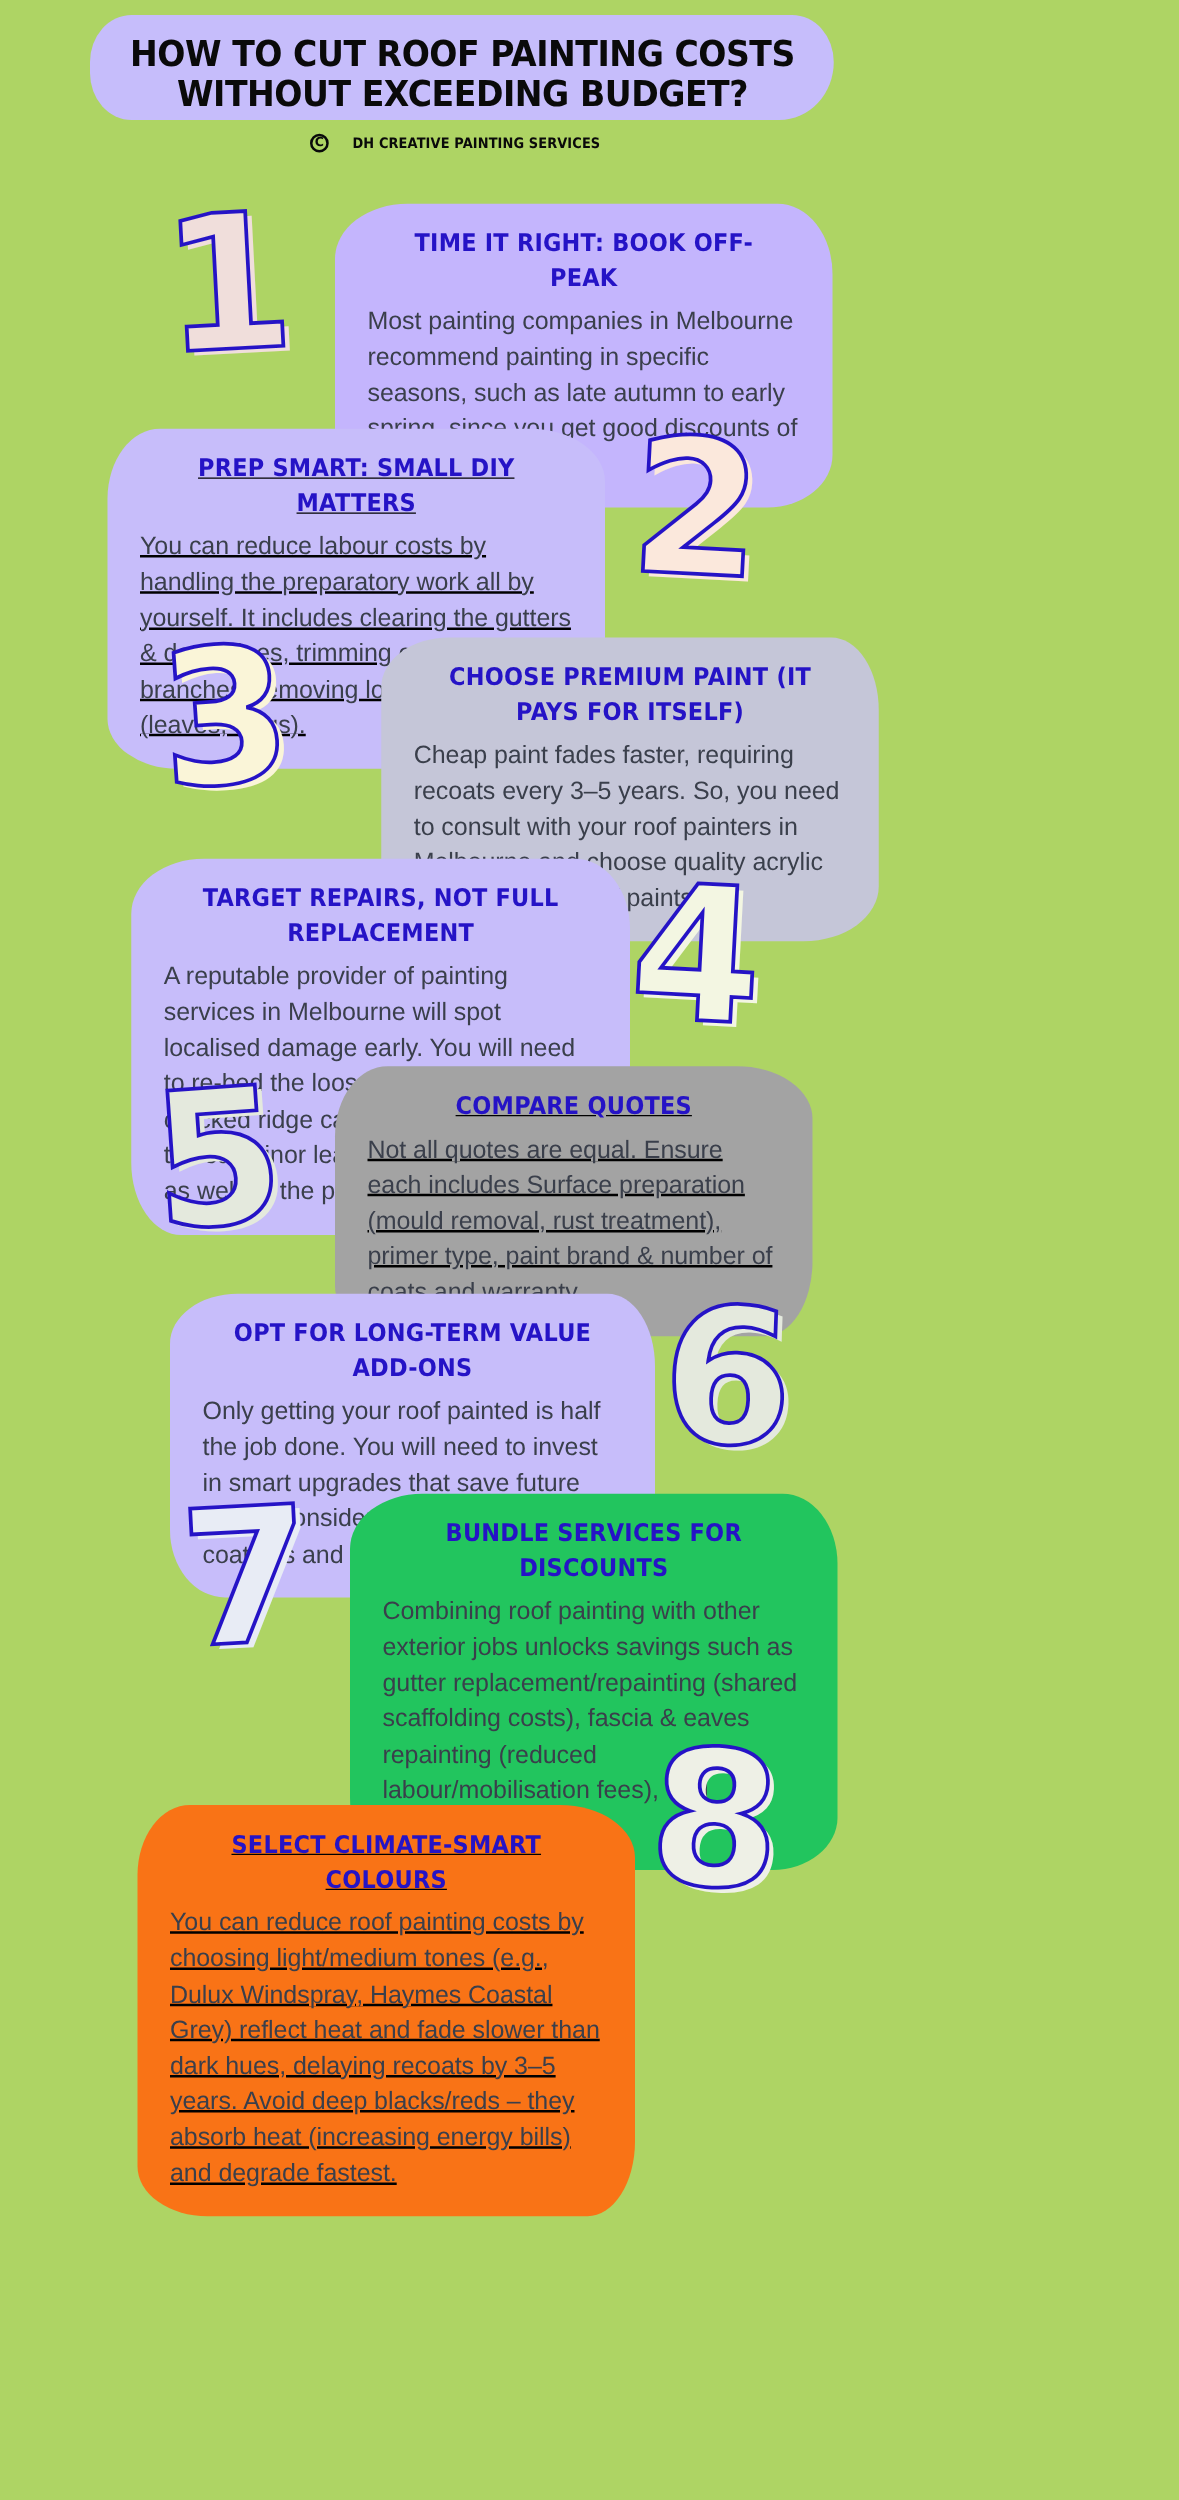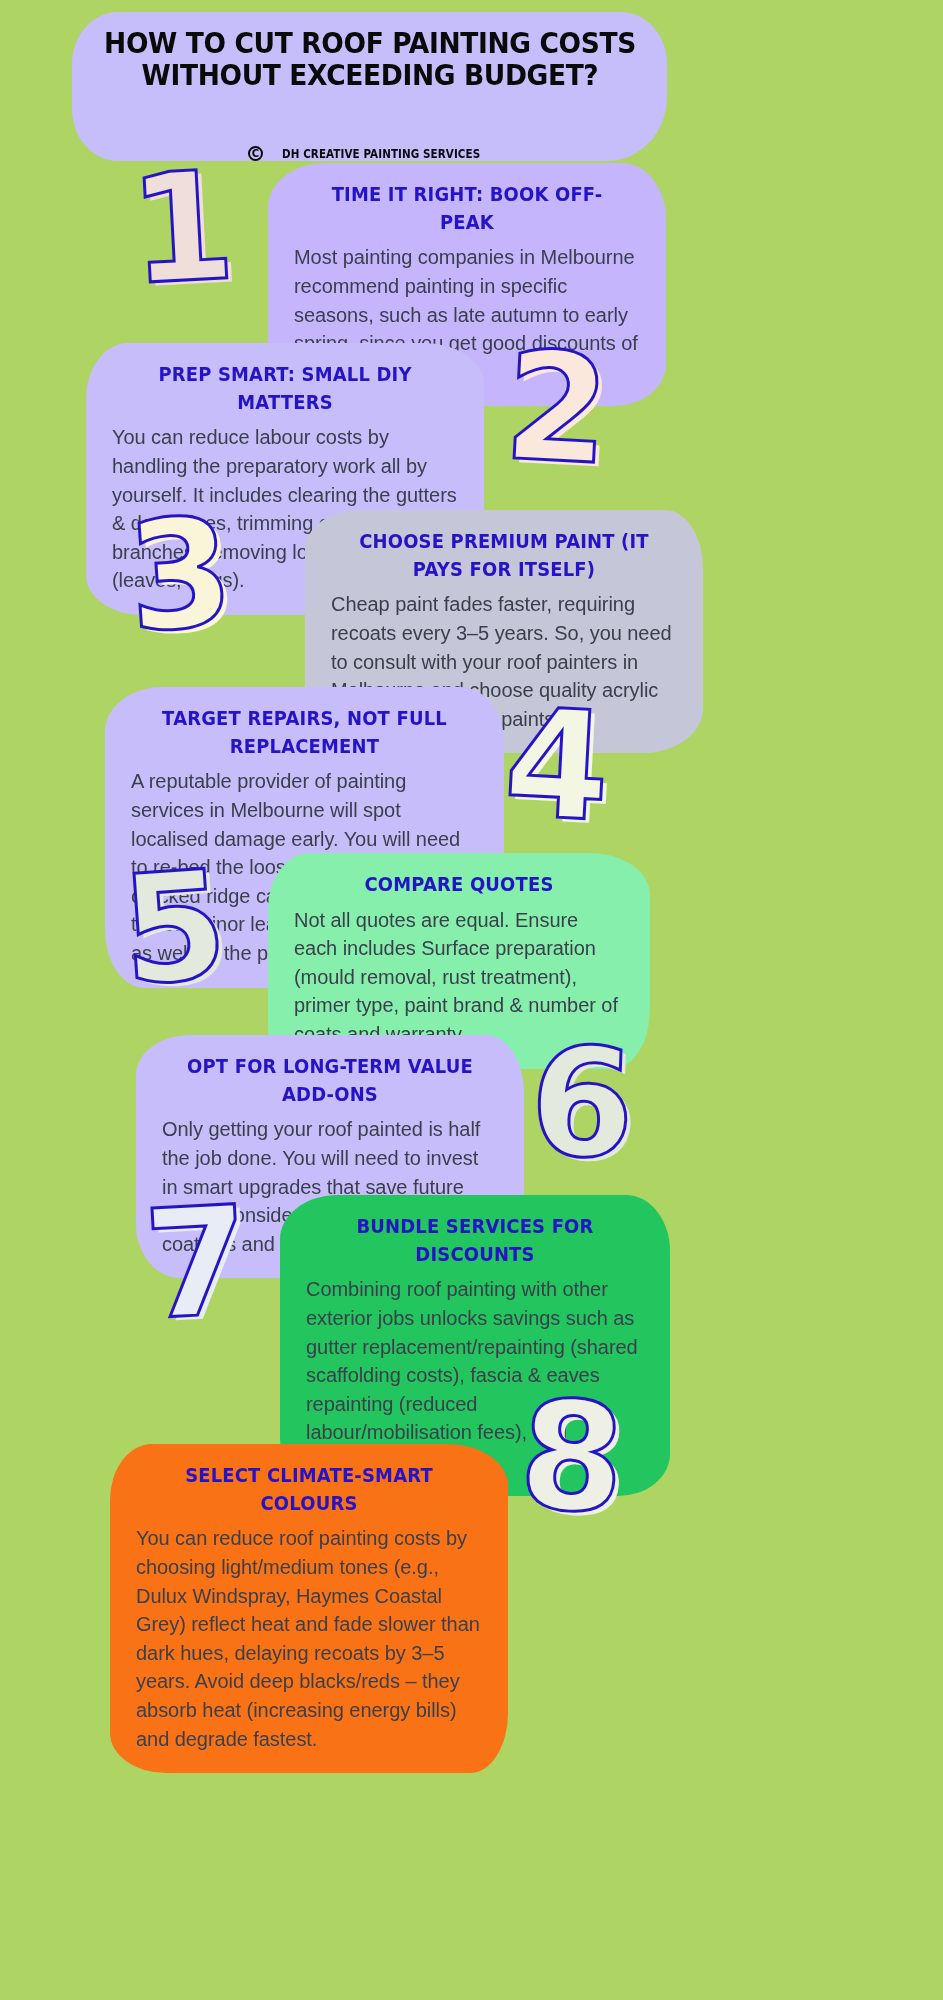--- a/index.html
+++ b/index.html
@@ -12,27 +12,27 @@
     overflow: hidden;
     position: relative;
   }
 
   
   .header-blob {
     position: absolute;
     left: 72px;
     top: 12px;
     width: 595px;
-    height: 149px;
+    height: 84px;
     background: #c6bdfb;
     border-radius: 46px 46px 60px 46px / 52px 52px 64px 52px;
     display: flex;
     flex-direction: column;
     align-items: center;
-    justify-content: space-between;
+    justify-content: flex-start;
     padding-top: 16px;
   }
   .header-title {
     font-family: "DejaVu Sans", sans-serif;
     font-weight: 700;
     font-size: 28.5px;
     line-height: 1.12;
     letter-spacing: -0.4px;
     color: #0a0a0a;
     text-align: center;
@@ -109,21 +109,21 @@
     position: absolute;
     left: 5px;
     top: 4px;
     color: inherit;
     -webkit-text-stroke: 0;
     z-index: -1;
   }
 
   
   .blob-a { border-radius: 58px 44px 52px 40px / 44px 56px 42px 58px; }
-  .blob-b { border-radius: 42px 60px 38px 56px / 56px 42px 60px 40px; }
+  .blob-b { border-radius: 42px 60px 38px 56px / 56px 42px 60px 40px; text-decoration: underline; }
   .blob-c { border-radius: 54px 38px 60px 44px / 40px 58px 44px 54px; margin-left: 44px; }
 </style>
 </head>
 <body>
 
 <div class="header-blob">
   <div class="header-title">
     <div>HOW TO CUT ROOF PAINTING COSTS</div>
     <div>WITHOUT EXCEEDING BUDGET?</div>
   </div>
@@ -157,21 +157,21 @@
     </div>
     <div class="section">
       <div class="number" style="left: 505px; top: 690px; font-size: 150px; transform: rotate(3deg); color: rgb(243, 246, 226);">4<span class="fill">4</span></div>
       <div class="card blob-a" style="left: 105px; top: 687px; width: 399px; min-height: 157px; background: rgb(199, 189, 250);">
         <div class="card-title">TARGET REPAIRS, NOT FULL REPLACEMENT</div>
         <div class="card-body">A reputable provider of painting services in Melbourne will spot localised damage early. You will need to re-bed the loose tiles and replace cracked ridge caps. Next, you will need to seal minor leaks to protect your roof as well as the paint.</div>
       </div>
     </div>
     <div class="section">
       <div class="number" style="left: 122px; top: 853px; font-size: 150px; transform: rotate(-4deg); color: rgb(228, 233, 221);">5<span class="fill">5</span></div>
-      <div class="card blob-b" style="left: 268px; top: 853px; width: 382px; min-height: 152px; background: #86efac;">
+      <div class="card blob-b" style="left: 268px; top: 853px; width: 382px; min-height: 152px; background: #a3a3a3;">
         <div class="card-title">COMPARE QUOTES</div>
         <div class="card-body">Not all quotes are equal. Ensure each includes Surface preparation (mould removal, rust treatment), primer type, paint brand &amp; number of coats and warranty.</div>
       </div>
     </div>
     <div class="section">
       <div class="number" style="left: 530px; top: 1028px; font-size: 150px; transform: rotate(2deg); color: rgb(228, 233, 221);">6<span class="fill">6</span></div>
       <div class="card blob-c" style="left: 92px; top: 1035px; width: 388px; min-height: 157px; background: rgb(199, 189, 250);">
         <div class="card-title">OPT FOR LONG-TERM VALUE ADD-ONS</div>
         <div class="card-body">Only getting your roof painted is half the job done. You will need to invest in smart upgrades that save future costs. Consider thermal-reflective coatings and anti-moss additives.</div>
       </div>

